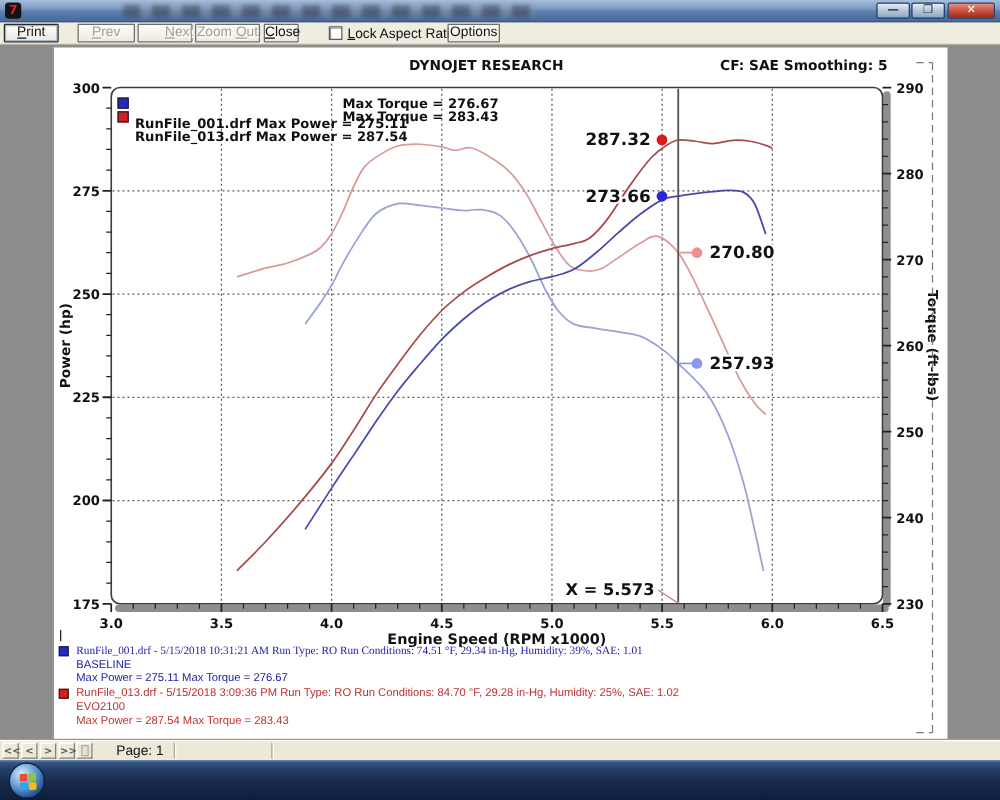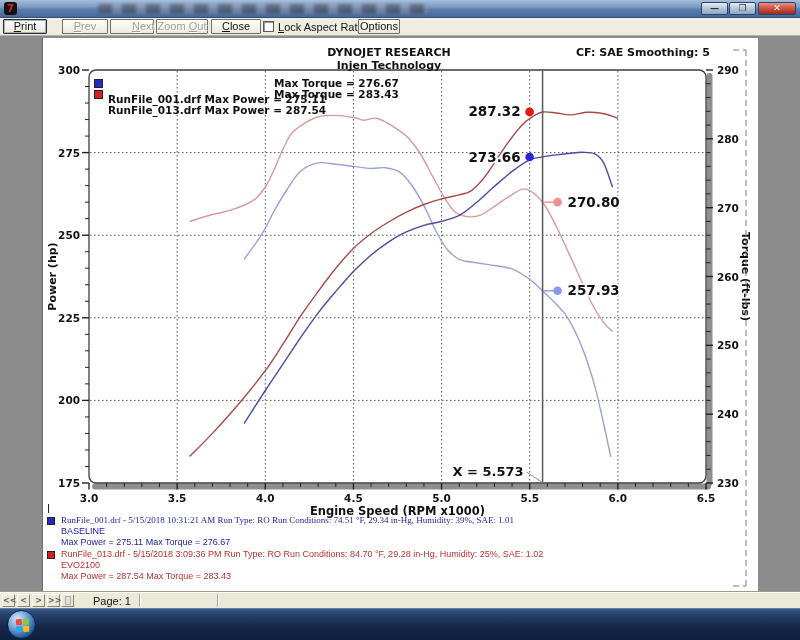--- a/index.html
+++ b/index.html
@@ -74,21 +74,21 @@
   <div class="wbtn" style="right:72px;width:27px;"><span>—</span></div>
   <div class="wbtn" style="right:44px;width:27px;"><span>❐</span></div>
   <div class="wbtn" id="btn-close" style="right:4px;width:38px;"><span>✕</span></div>
 </div>
 
 <div id="toolbar">
   <div class="tbtn default" style="left:3px;width:44px;"><u>P</u>rint</div>
   <div class="tbtn disabled" style="left:62px;width:46px;"><u>P</u>rev</div>
   <div class="tbtn disabled" style="left:110px;width:44px;padding-left:21px;"><u>N</u>ext</div>
   <div class="tbtn disabled" style="left:156px;width:52px;">Zoom <u>O</u>ut</div>
-  <div class="tbtn" style="left:211px;width:50px;"><u>C</u>lose</div>
+  <div class="tbtn" style="left:211px;width:28px;"><u>C</u>lose</div>
   <div id="lock-box" style="left:263px;"></div>
   <span id="lock-label" style="left:278px;"><u>L</u>ock Aspect Ratio</span>
   <div class="tbtn" style="left:358px;width:42px;">Options</div>
 </div>
 
 <div id="preview">
   <div id="page">
     <svg id="chart-svg" width="716" height="554">
         <line x1="52" y1="448.5" x2="665" y2="448.5" stroke="#8e8e8e" stroke-width="6" stroke-linecap="round"></line>
         <line x1="666.5" y1="38" x2="666.5" y2="445" stroke="#8e8e8e" stroke-width="6" stroke-linecap="round"></line>
@@ -236,21 +236,20 @@
         <text x="477.5831428571429" y="123.52735999999992" font-family="&quot;DejaVu Sans&quot;, sans-serif" font-size="13.5" font-weight="bold" fill="#111" text-anchor="end" paint-order="stroke" stroke="#fff" stroke-width="3.5">273.66</text>
         <line x1="500.5831428571429" y1="164.1599999999999" x2="513.5831428571429" y2="164.1599999999999" stroke="#ef9090" stroke-width="1.4"></line>
         <circle cx="514.5831428571429" cy="164.1599999999999" r="4.3" fill="#ef9090"></circle>
         <text x="524.5831428571429" y="168.6599999999999" font-family="&quot;DejaVu Sans&quot;, sans-serif" font-size="13.5" font-weight="bold" fill="#111" text-anchor="start" paint-order="stroke" stroke="#fff" stroke-width="3.5">270.80</text>
         <line x1="500.5831428571429" y1="252.74849999999995" x2="513.5831428571429" y2="252.74849999999995" stroke="#8898ea" stroke-width="1.4"></line>
         <circle cx="514.5831428571429" cy="252.74849999999995" r="4.3" fill="#8898ea"></circle>
         <text x="524.5831428571429" y="257.2484999999999" font-family="&quot;DejaVu Sans&quot;, sans-serif" font-size="13.5" font-weight="bold" fill="#111" text-anchor="start" paint-order="stroke" stroke="#fff" stroke-width="3.5">257.93</text>
       </svg>
 
     <div id="hdr1" class="hdr">DYNOJET RESEARCH</div>
-    <div id="hdr2" class="hdr">Injen Technology</div>
     <div id="cf-text">CF: SAE  Smoothing: 5</div>
 
     <div class="lg-row" style="top:39px;">
       <span class="lg-sq" style="background: rgb(40, 40, 192);"></span><span class="lg-main"><span>RunFile_001.drf</span> <span>Max Power = 275.11</span></span>
       <span class="lg-torque">Max Torque = 276.67</span>
     </div>
     <div class="lg-row" style="top:50px;">
       <span class="lg-sq" style="background: rgb(212, 32, 32);"></span><span class="lg-main"><span>RunFile_013.drf</span> <span>Max Power = 287.54</span></span>
       <span class="lg-torque">Max Torque = 283.43</span>
     </div>

